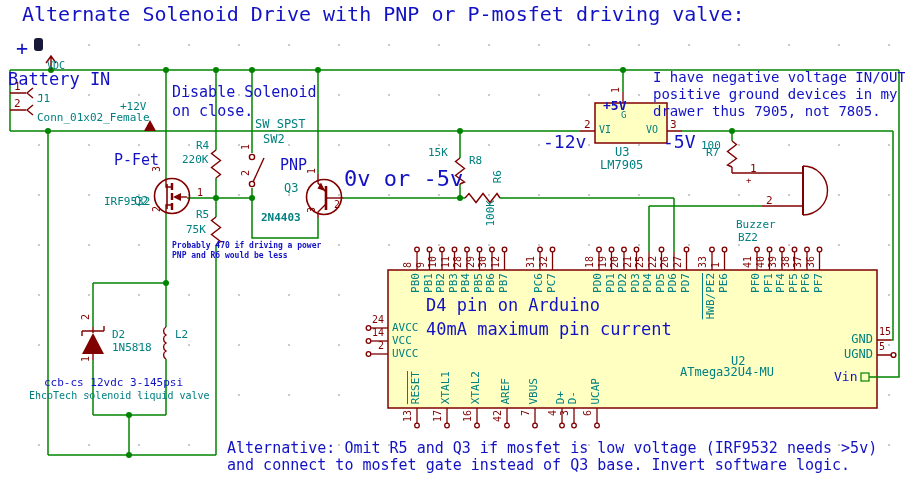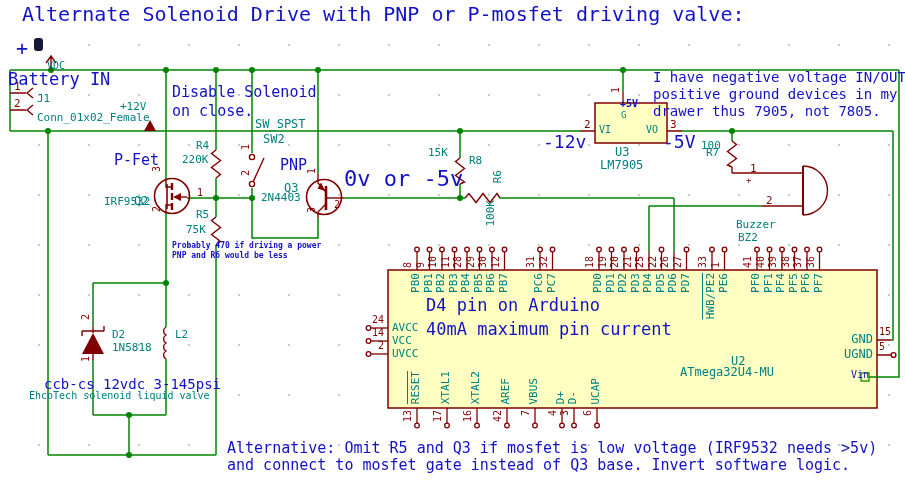--- a/index.html
+++ b/index.html
@@ -12,22 +12,22 @@
   html,body{margin:0;padding:0;background:#f0f0f0;}
   #stage{
     position:relative;width:905px;height:482px;background:#ffffff;
     overflow:hidden;font-family:"DejaVu Sans Mono",monospace;
     background-image:radial-gradient(circle,#c9c9c9 1px,transparent 1.2px);
     background-size:50px 50px;background-position:14px 20px;
   }
   #wiresvg{position:absolute;left:0;top:0;}
   .lbl{position:absolute;white-space:pre;line-height:1.0;font-family:"DejaVu Sans Mono",monospace;}
   .b8 {font-size:8px;color:var(--blue);font-weight:bold;}
-  .b12{font-size:14px;color:var(--blue);}
-  .b13{font-size:10px;color:var(--blue);margin-left:17px;}
+  .b12{font-size:11px;color:var(--blue);}
+  .b13{font-size:13px;color:var(--blue);}
   .b14{font-size:14px;color:var(--blue);}
   .b15{font-size:15px;color:var(--blue);}
   .b17{font-size:17px;color:var(--blue);}
   .b18{font-size:18px;color:var(--blue);}
   .b20{font-size:20px;color:var(--blue);}
   .b22{font-size:22px;color:var(--blue);}
   .t9 {font-size:9px;color:var(--teal);}
   .t10{font-size:10px;color:var(--teal);}
   .t11{font-size:11px;color:var(--teal);}
   .t12{font-size:12px;color:var(--teal);}
@@ -279,21 +279,21 @@
       <div class="lbl m10" style="left: 197px; top: 188px;">1</div>
       <div class="lbl m10 vt" style="left: 152px; top: 206px;">2</div>
       <div class="lbl t11" style="left: 196px; top: 140px;">R4</div>
       <div class="lbl t11" style="left: 182px; top: 154px;">220K</div>
       <div class="lbl t11" style="left: 196px; top: 209px;">R5</div>
       <div class="lbl t11" style="left: 186px; top: 224px;">75K</div>
       <div class="lbl b8" style="left: 172px; top: 242px;">Probably 470 if driving a power</div>
       <div class="lbl b8" style="left: 172px; top: 252px;">PNP and R6 would be less</div>
       <div class="lbl b15" style="left: 280px; top: 158px;">PNP</div>
       <div class="lbl t12" style="left: 284px; top: 182px; text-align: right;">Q3</div>
-      <div class="lbl t11" style="left: 261px; top: 192px;">2N4403</div>
+      <div class="lbl t11" style="left: 261px; top: 212px; font-weight: bold;">2N4403</div>
       <div class="lbl m10 vt" style="left: 307px; top: 168px;">1</div>
       <div class="lbl m10 vt" style="left: 307px; top: 207px;">3</div>
       <div class="lbl m10" style="left: 334px; top: 200px;">2</div>
       <div class="lbl b22" style="left: 344px; top: 168px;">0v or -5v</div>
       <div class="lbl t11" style="left: 428px; top: 147px;">15K</div>
       <div class="lbl t11" style="left: 469px; top: 155px;">R8</div>
       <div class="lbl t11 vt" style="left: 492px; top: 170px;">R6</div>
       <div class="lbl t11 vt" style="left: 485px; top: 200px;">100K</div>
       <div class="lbl b18" style="left: 543px; top: 133px;">-12v</div>
       <div class="lbl m11" style="left: 584px; top: 119px;">2</div>

